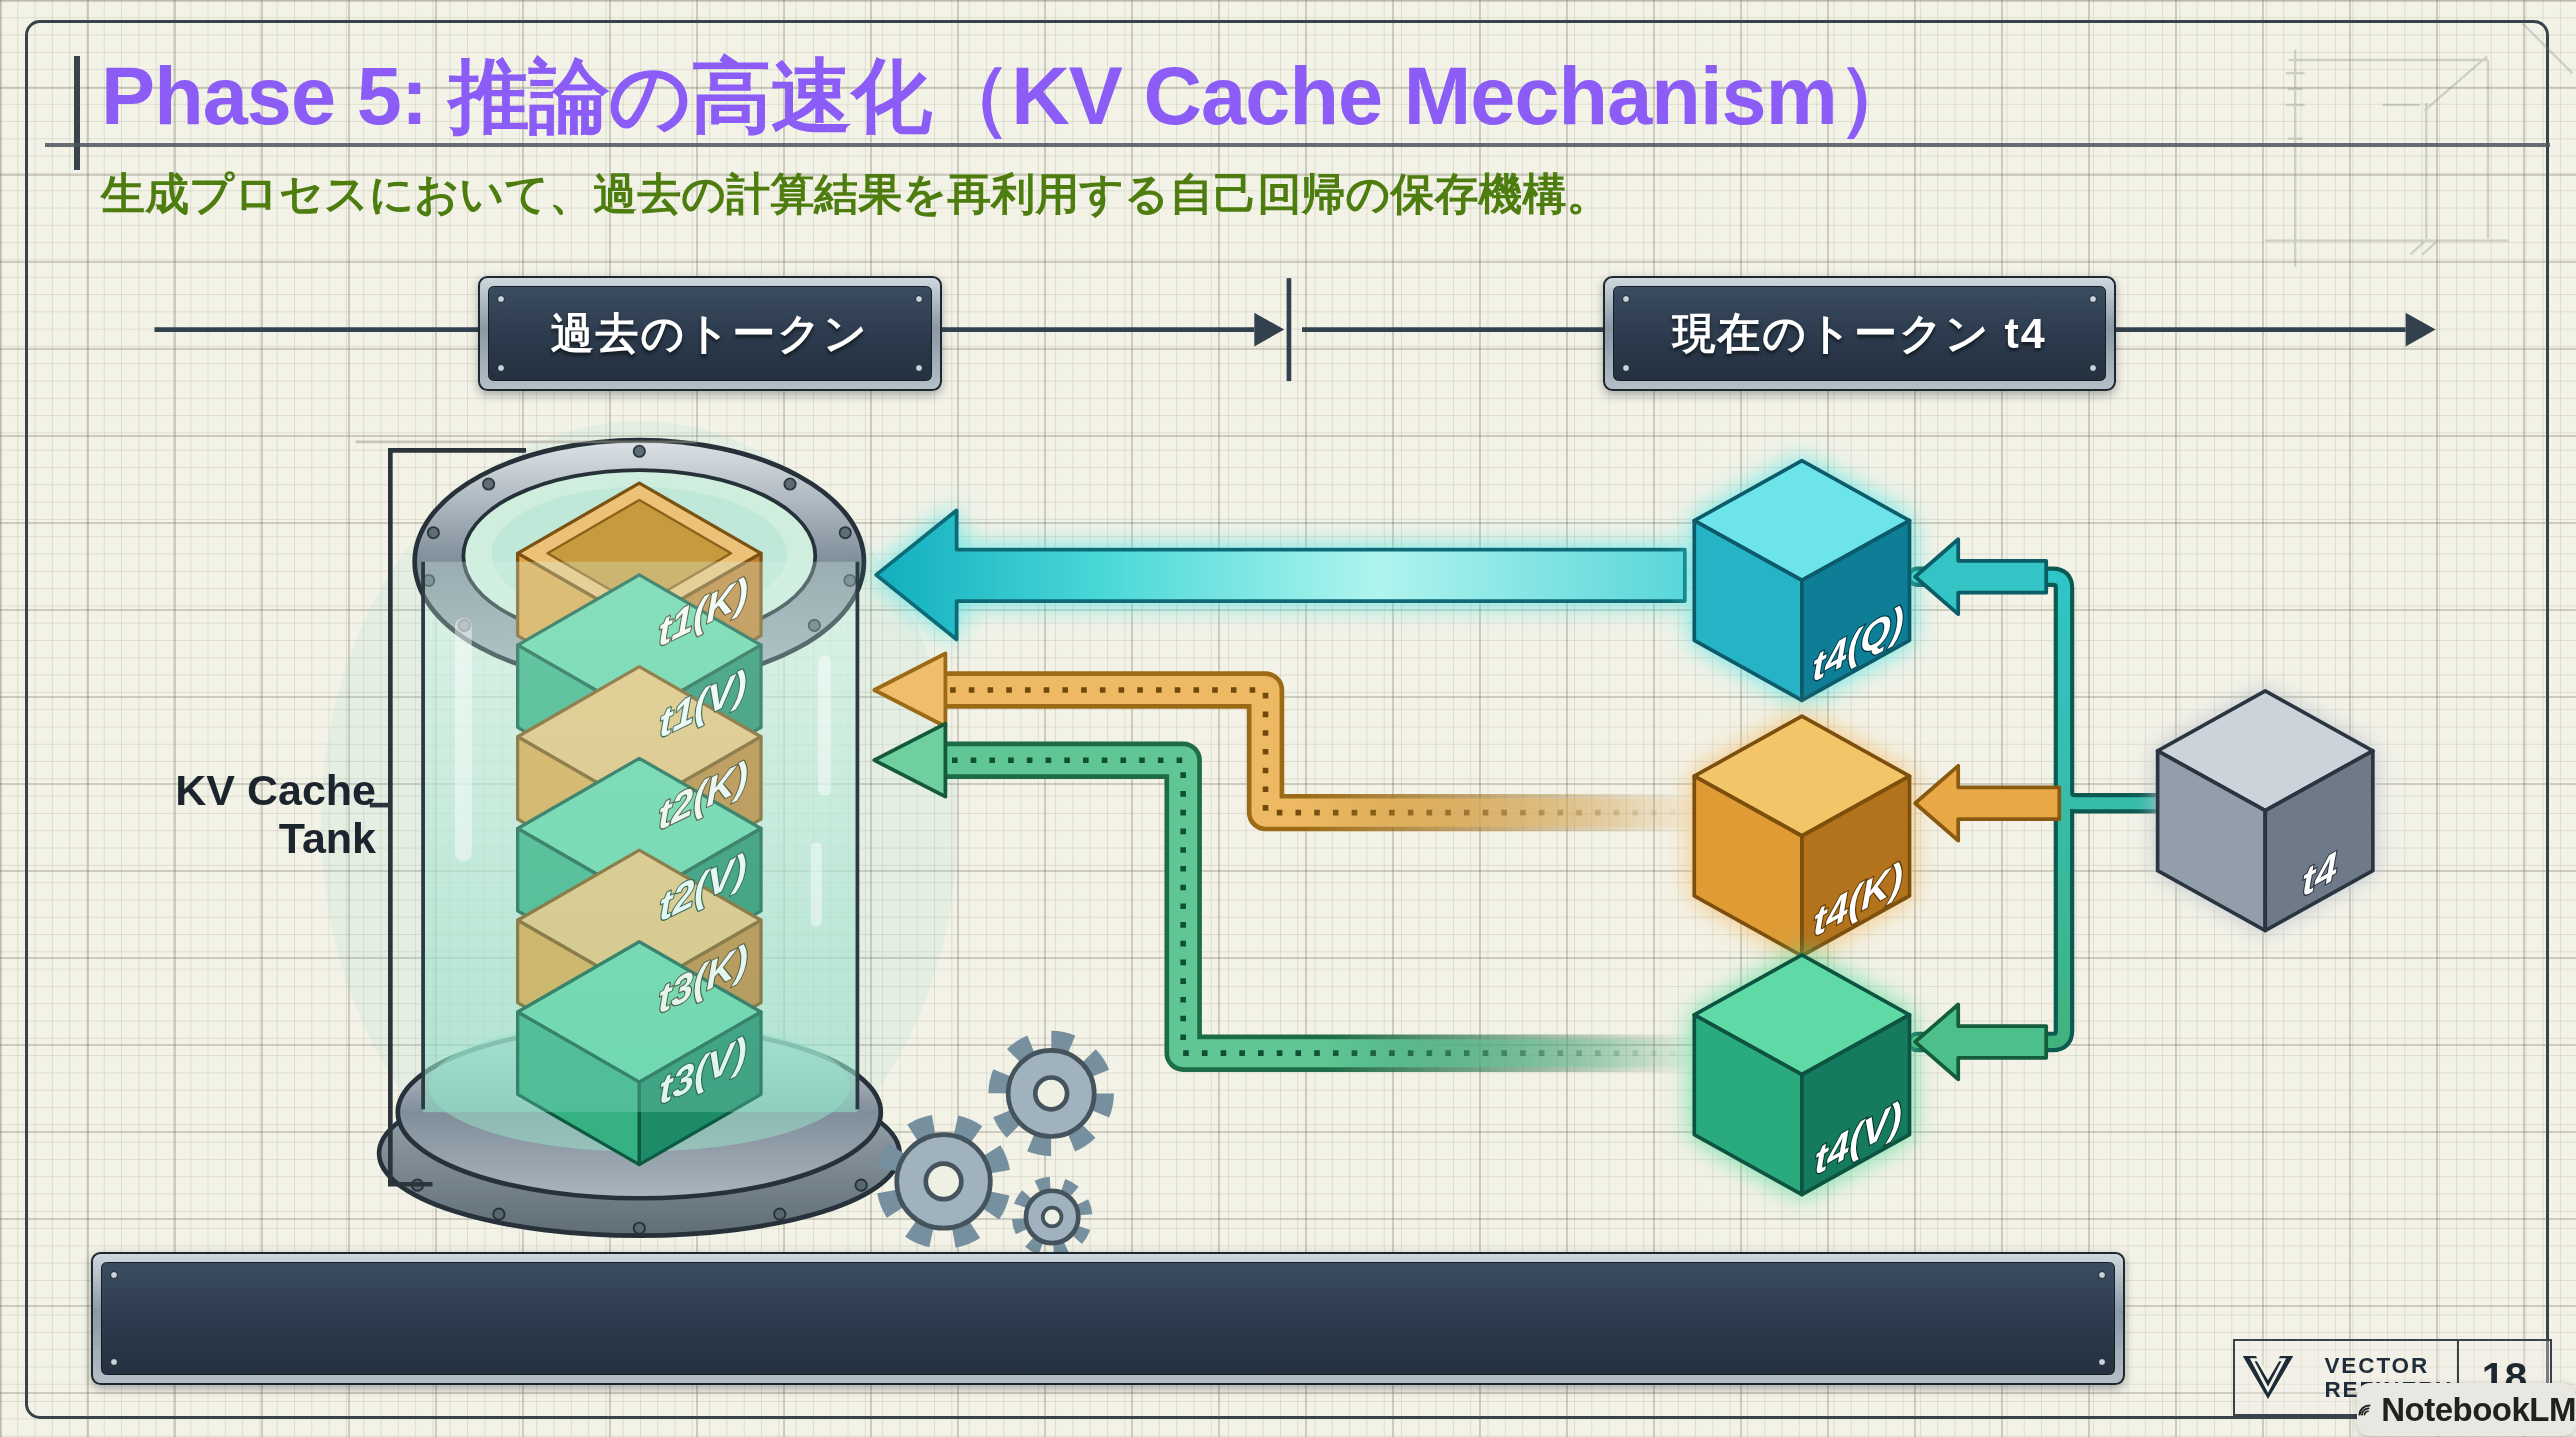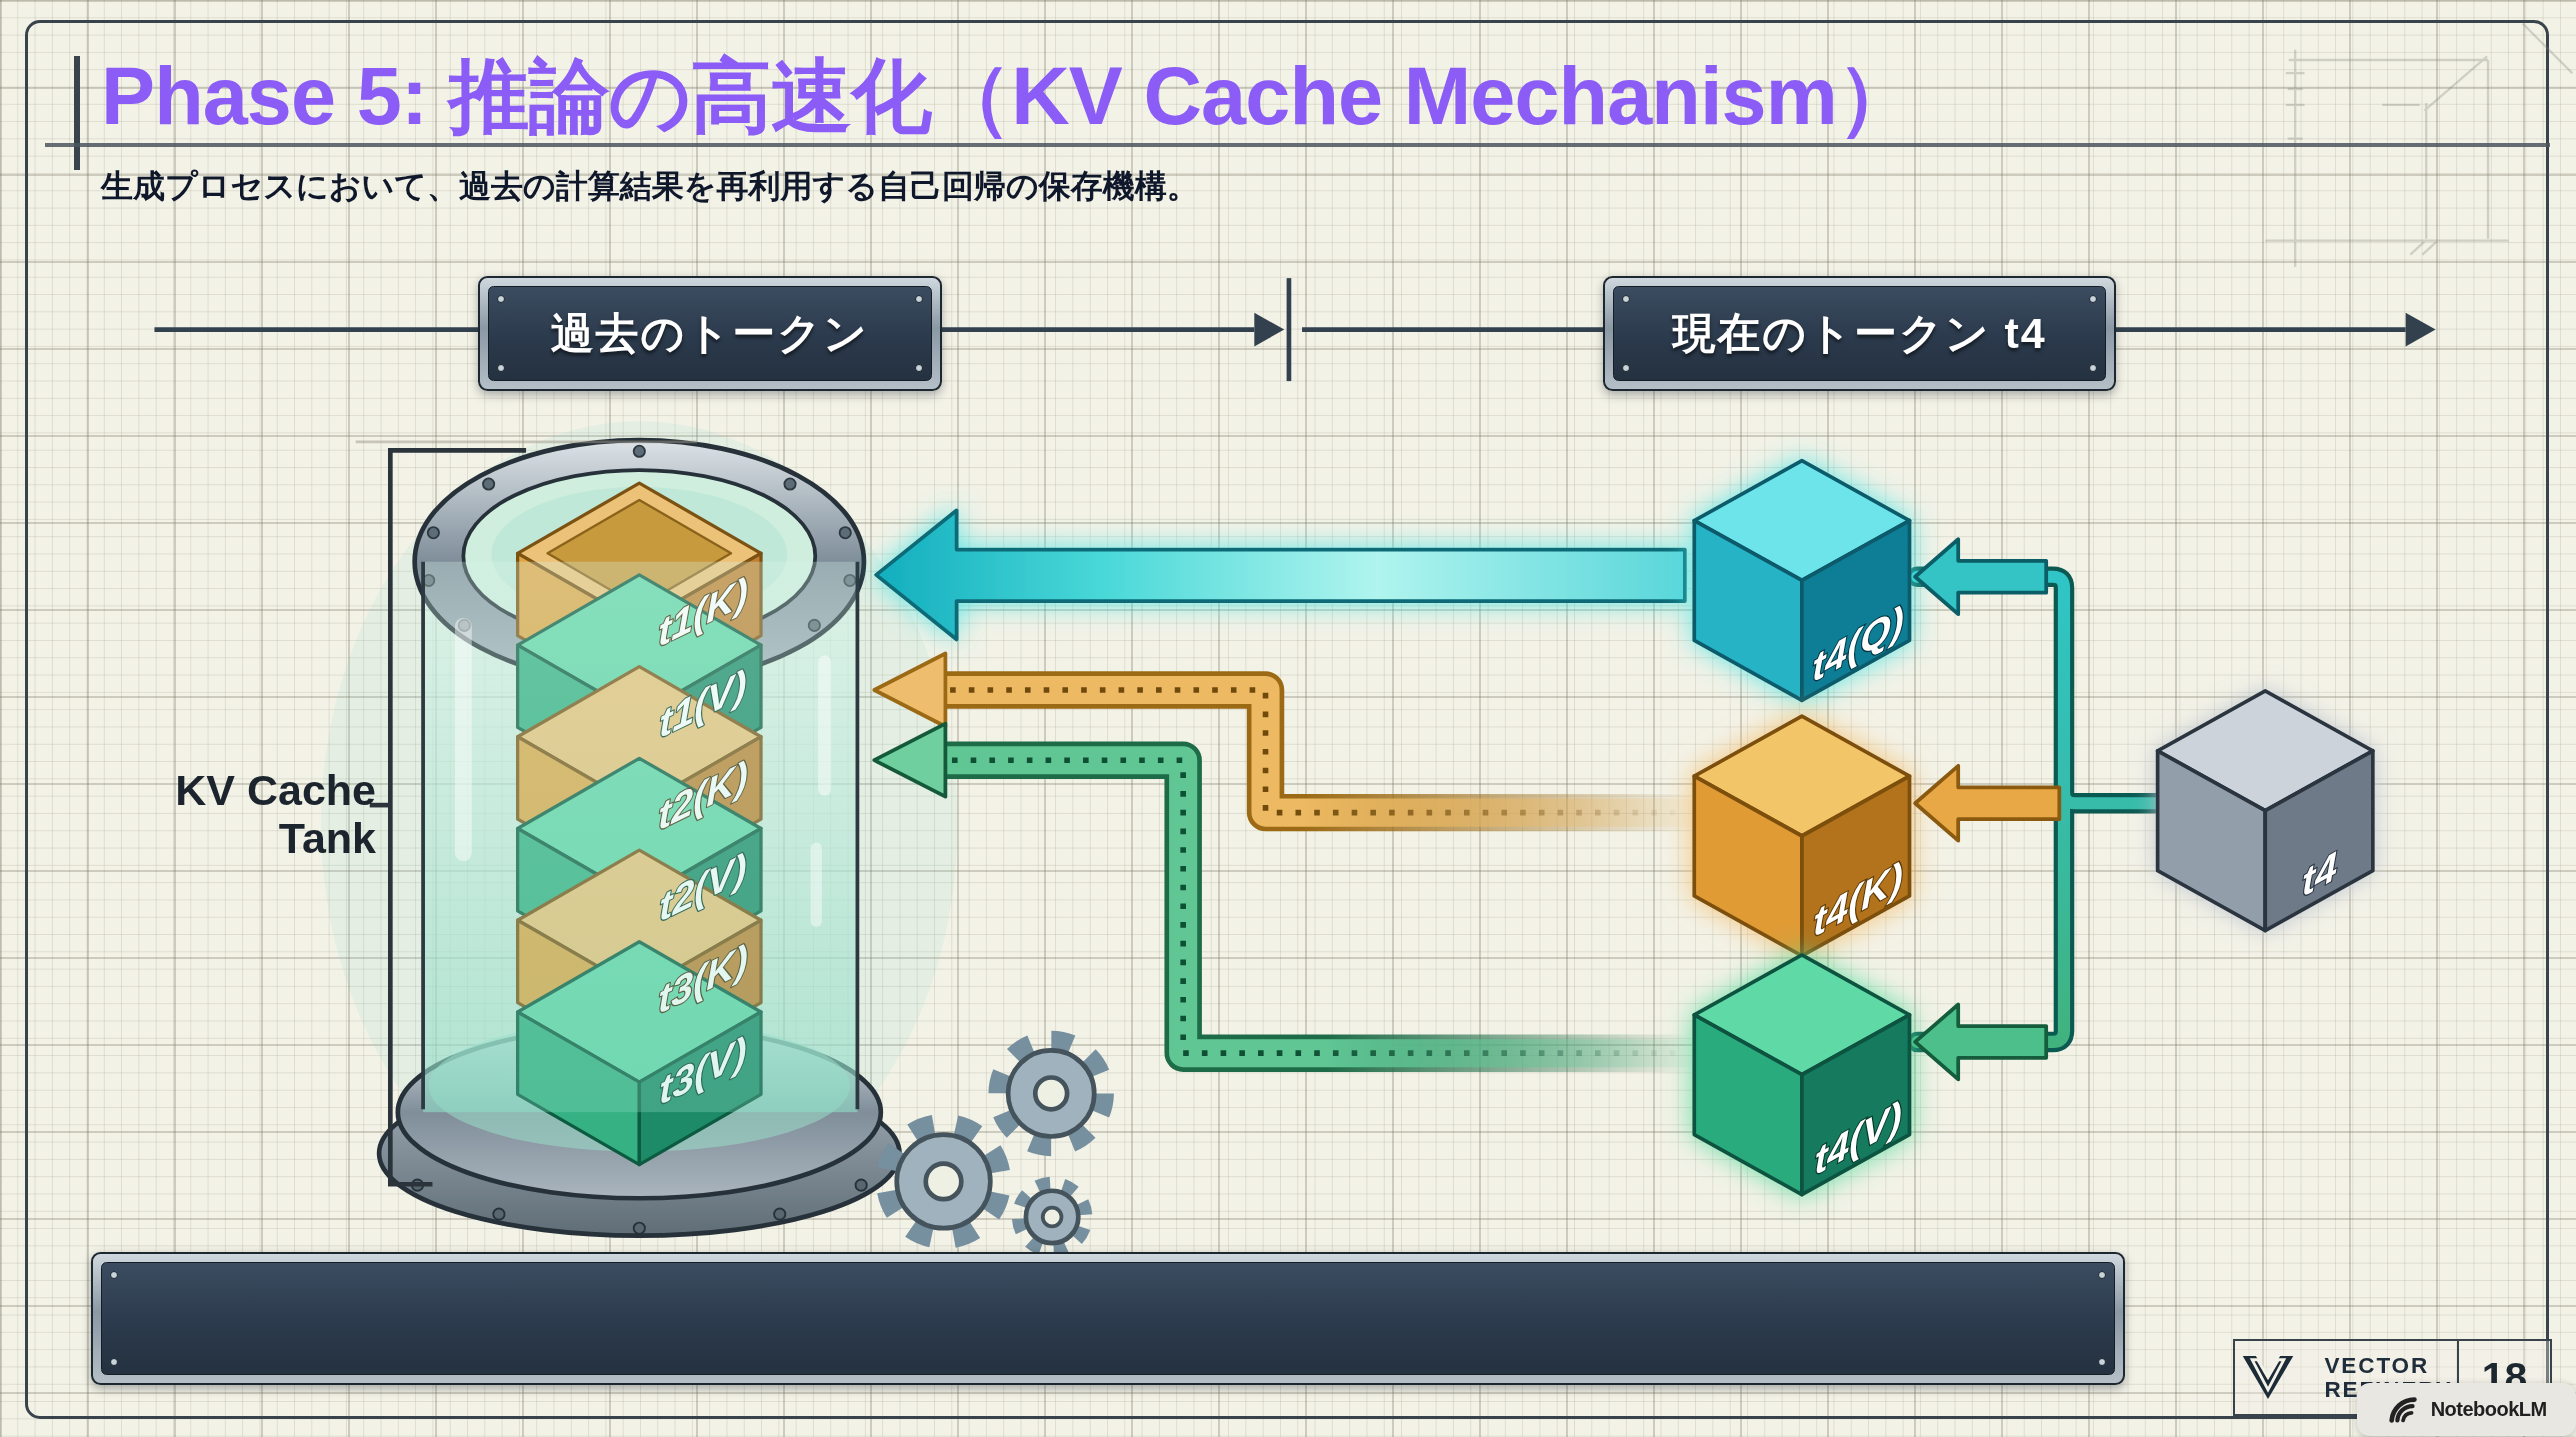--- a/index.html
+++ b/index.html
@@ -14,21 +14,21 @@
       linear-gradient(90deg, rgba(125,122,100,.18) 0.9px, transparent 0.9px);
     background-size:87px 87px, 87px 87px, 17.3px 17.3px, 17.3px 17.3px;
   }
   .abs{position:absolute;}
   #page-border{left:25px;top:19.7px;width:2518px;height:1393px;border:3.7px solid #39434b;border-radius:15px;z-index:1;}
   #diagram-svg{left:0;top:0;z-index:2;}
 
   #accent-line{left:74px;top:56px;width:5.6px;height:114px;background:#39434b;z-index:3;}
   #page-title{left:101px;top:43px;font-size:81px;font-weight:800;color:#8b5cf6;letter-spacing:-0.9px;white-space:nowrap;z-index:3;}
   #title-underline{left:45px;top:143px;width:2505px;height:3.7px;background:#4b565e;opacity:.85;z-index:3;}
-  #page-subtitle{left:101px;top:165px;font-size:32px;font-weight:700;color:#0f172a;white-space:nowrap;z-index:3;}
+  #page-subtitle{left:101px;top:165px;font-size:44px;font-weight:700;color:#4d7c0f;white-space:nowrap;z-index:3;}
 
   .plate{z-index:4;border:2.8px solid #1d272f;border-radius:9.4px;padding:8.4px;
     background:linear-gradient(180deg,#cfd8de 0%,#8b99a5 45%,#b4bfc7 100%);
     box-shadow:0 3.7px 9.4px rgba(30,40,50,.35);box-sizing:border-box;}
   .plate-inner{position:relative;width:100%;height:100%;border:1.9px solid #141d24;border-radius:5.6px;
     background:linear-gradient(180deg,#3c4c60 0%,#2b3a4c 55%,#243140 100%);
     display:flex;align-items:center;justify-content:center;box-sizing:border-box;}
   .plate-text{color:#ffffff;font-weight:800;letter-spacing:1.9px;white-space:nowrap;
     text-shadow:0 2.8px 3.7px rgba(0,0,0,.55);}
   .rivet{position:absolute;width:8.4px;height:8.4px;border-radius:50%;background:#c9d3da;border:1.9px solid #18222b;box-sizing:border-box;}
@@ -46,21 +46,21 @@
 
   #footer-box{left:2233px;top:1339px;width:319px;height:77px;border:2.8px solid #39434b;display:flex;z-index:4;box-sizing:border-box;background:rgba(243,242,231,.35);}
   #footer-logo-cell{flex:1;display:flex;align-items:center;justify-content:center;gap:27px;}
   #footer-logo-text{display:flex;flex-direction:column;line-height:1.05;}
   .logo-word{font-size:22.5px;font-weight:800;letter-spacing:1.9px;color:#202d3a;}
   #footer-number-cell{width:91px;border-left:2.8px solid #39434b;display:flex;align-items:center;justify-content:center;}
   #page-number{font-size:41px;font-weight:800;color:#1d2730;}
 
   #notebooklm-pill{left:2357px;top:1383px;width:219px;height:53px;background:#e9e7e1;border-radius:13px;
     display:flex;align-items:center;justify-content:center;gap:8.4px;z-index:5;box-shadow:0 1.9px 7.5px rgba(0,0,0,.2);}
-  #notebooklm-label{font-size:20px;font-weight:700;color:#202020;letter-spacing:-0.5px;}
+  #notebooklm-label{font-size:33px;font-weight:700;color:#202020;letter-spacing:-0.5px;}
 </style>
 </head>
 <body>
 
 <div id="page-border" class="abs"></div>
 
 <svg id="diagram-svg" class="abs" width="2576" height="1438" viewBox="0 0 2752 1536">
   <defs>
     <linearGradient id="glassGrad" x1="0" y1="0" x2="0" y2="1">
       <stop offset="0" stop-color="#d8f4e9"></stop>

